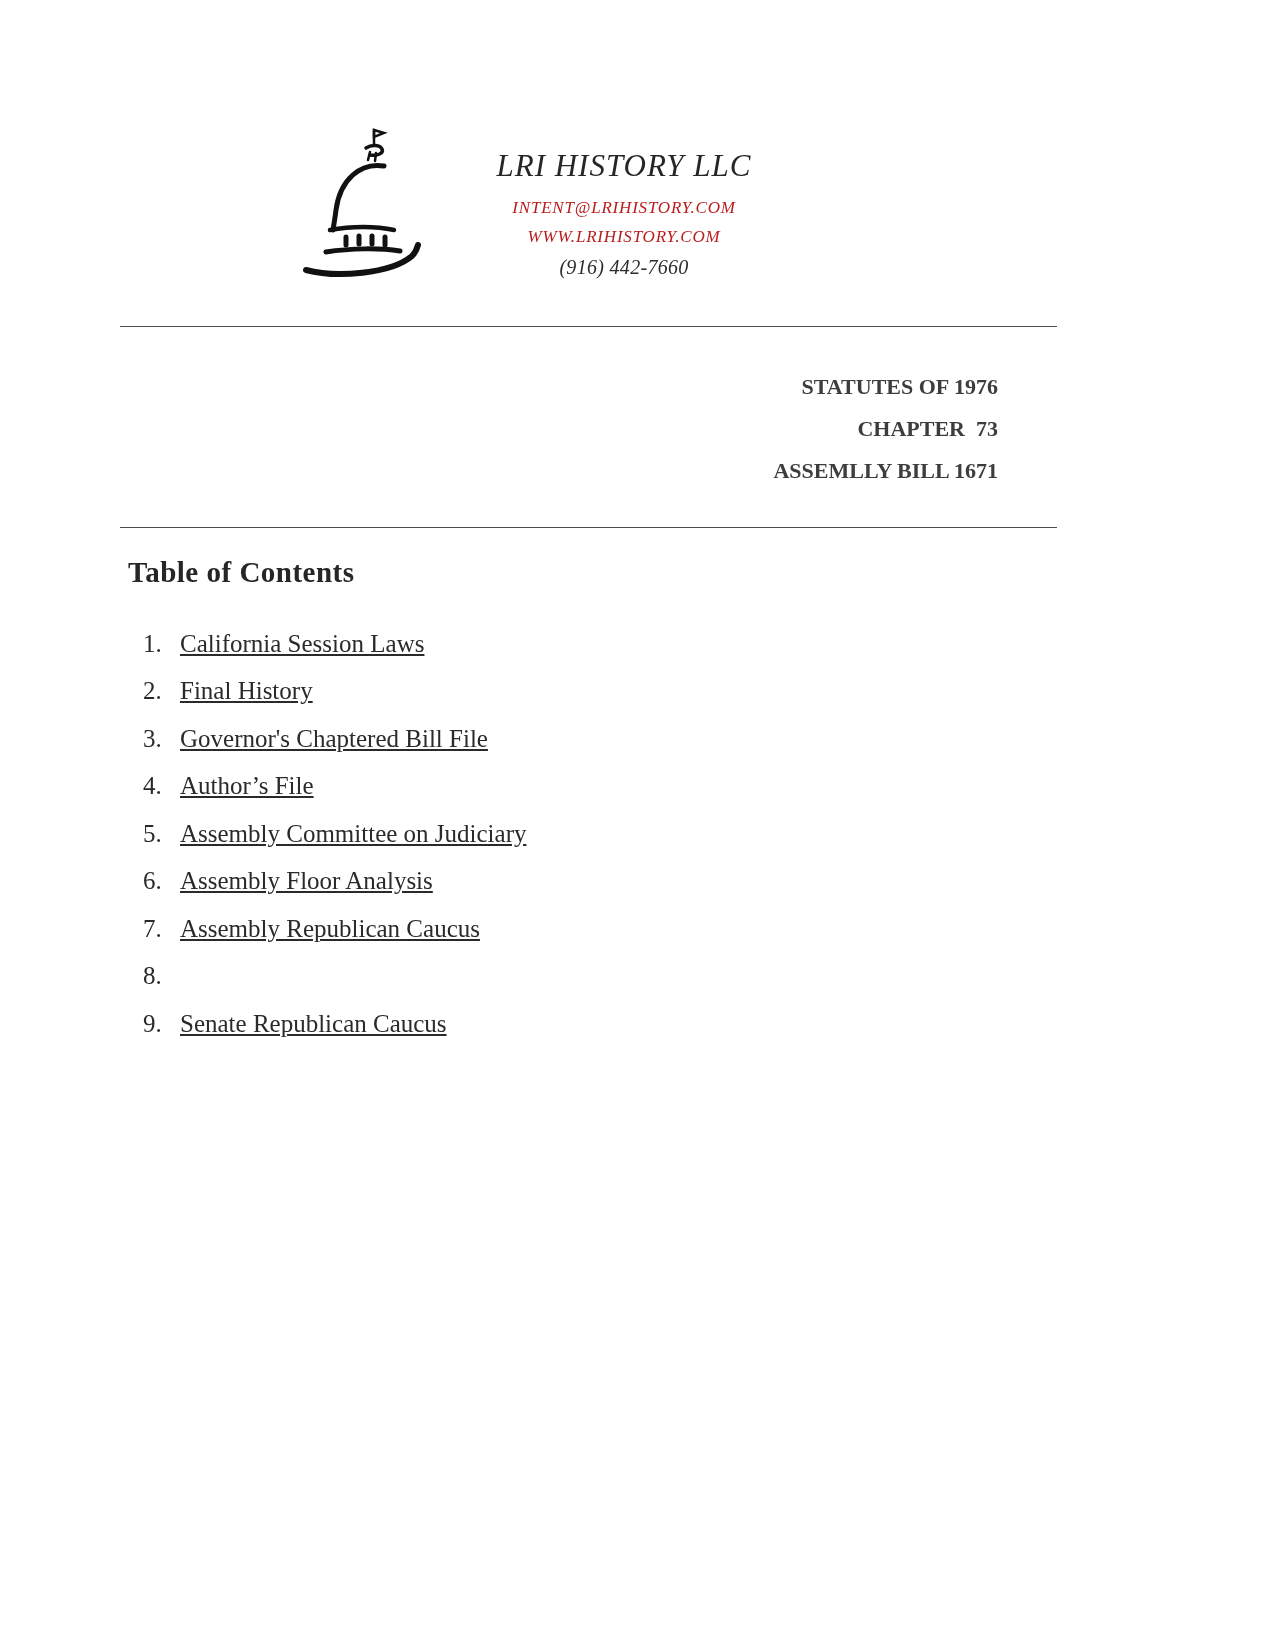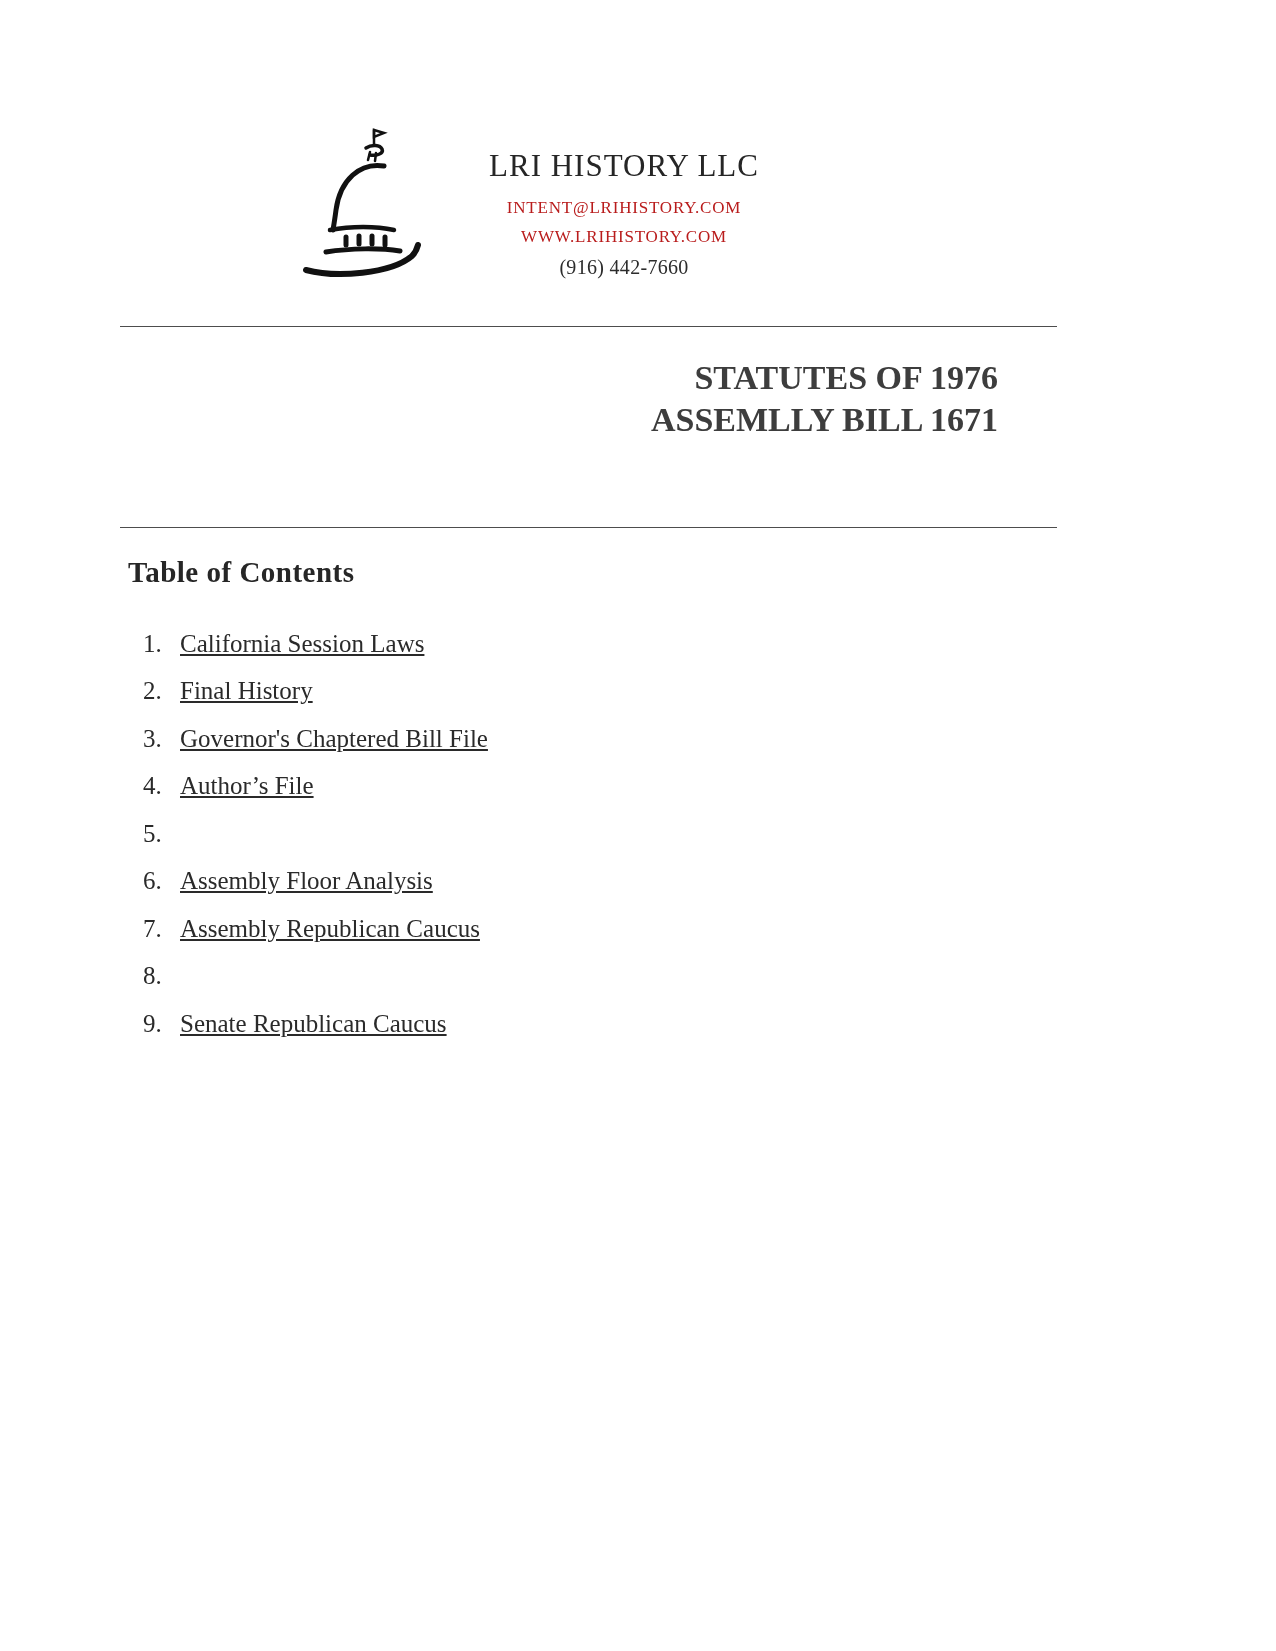--- a/index.html
+++ b/index.html
@@ -18,20 +18,21 @@
   }
 
   
   .header {
     position: absolute;
     top: 118px;
     left: 296px;
     display: flex;
     align-items: flex-start;
     gap: 28px;
+    font-style: italic;
   }
   .logo-wrap {
     width: 150px;
     height: 165px;
     flex: 0 0 auto;
   }
   .header-text {
     padding-top: 30px;
     width: 300px;
     text-align: center;
@@ -64,27 +65,27 @@
     width: 937px;
     border-top: 1.6px solid #4d4d4d;
     height: 0;
   }
   .rule-top { top: 326px; }
   .rule-bottom { top: 527px; }
 
   
   .title-block {
     position: absolute;
-    top: 357px;
+    top: 366px;
     left: 420px;
     width: 578px;
     text-align: right;
     font-weight: bold;
     color: #3d3d3d;
-    font-size: 34px;
+    font-size: 22px;
     line-height: 42px;
   }
   .title-block div {
     white-space: pre;
   }
 
   
   .toc-heading {
     position: absolute;
     top: 556px;
@@ -159,20 +160,21 @@
       <div class="contact-line">INTENT@LRIHISTORY.COM</div>
       <div class="contact-line">WWW.LRIHISTORY.COM</div>
       <div class="phone-line">(916) 442-7660</div>
     </div>
   </div>
 
   <div class="rule rule-top"></div>
 
   <div class="title-block">
     <div>STATUTES OF 1976</div>
+    <div>CHAPTER  73</div>
     <div>ASSEMLLY BILL 1671</div>
   </div>
 
   <div class="rule rule-bottom"></div>
 
   <div class="toc-heading">Table of Contents</div>
 
   <ol class="toc-list">
     <li>
       <span class="toc-num">1.</span>
@@ -185,20 +187,21 @@
     <li>
       <span class="toc-num">3.</span>
       <span class="toc-label">Governor's Chaptered Bill File</span>
     </li>
     <li>
       <span class="toc-num">4.</span>
       <span class="toc-label">Author’s File</span>
     </li>
     <li>
       <span class="toc-num">5.</span>
+      <span class="toc-label">Assembly Committee on Judiciary</span>
     </li>
     <li>
       <span class="toc-num">6.</span>
       <span class="toc-label">Assembly Floor Analysis</span>
     </li>
     <li>
       <span class="toc-num">7.</span>
       <span class="toc-label">Assembly Republican Caucus</span>
     </li>
     <li>

